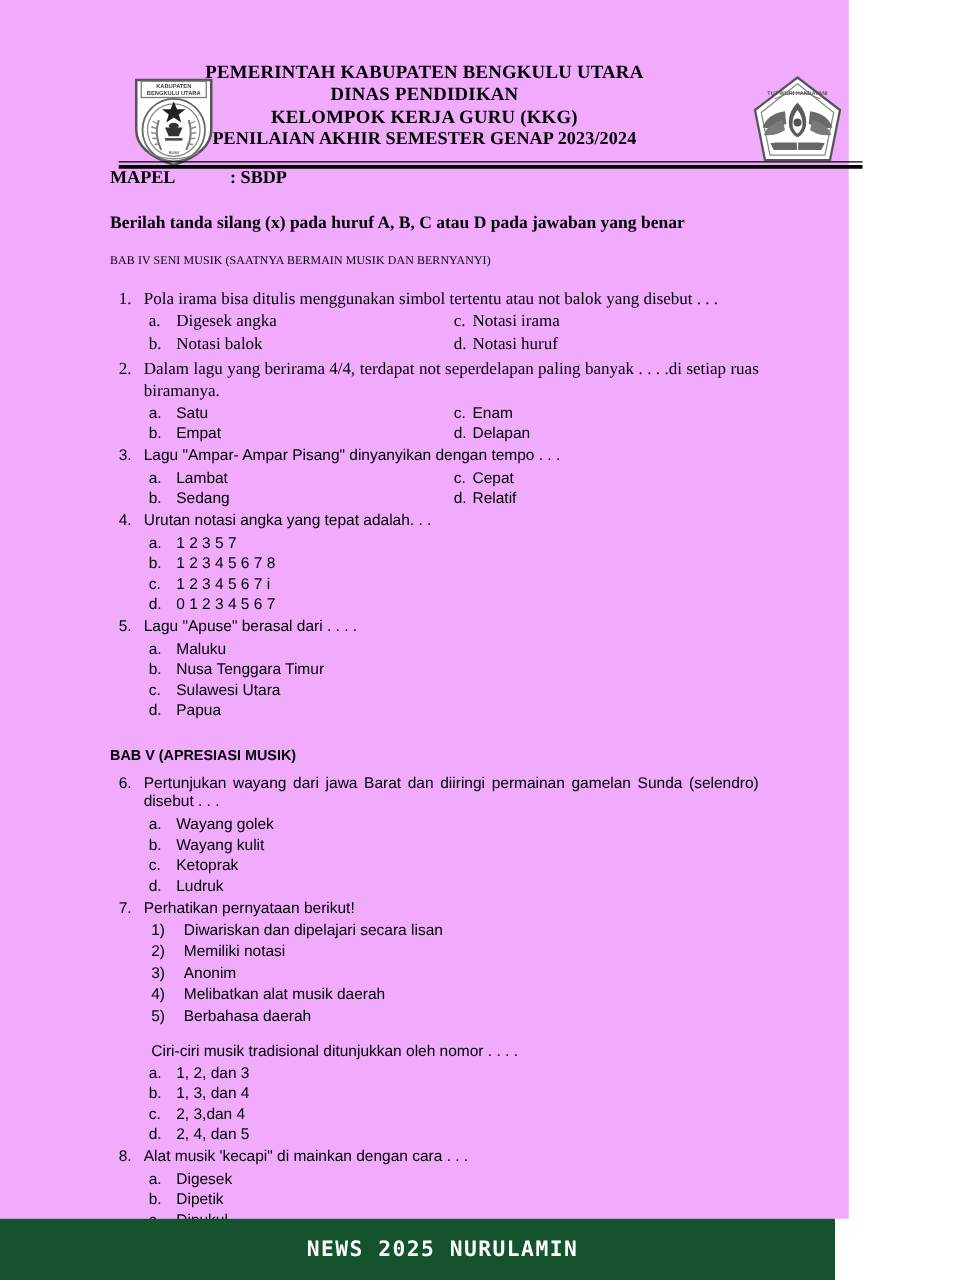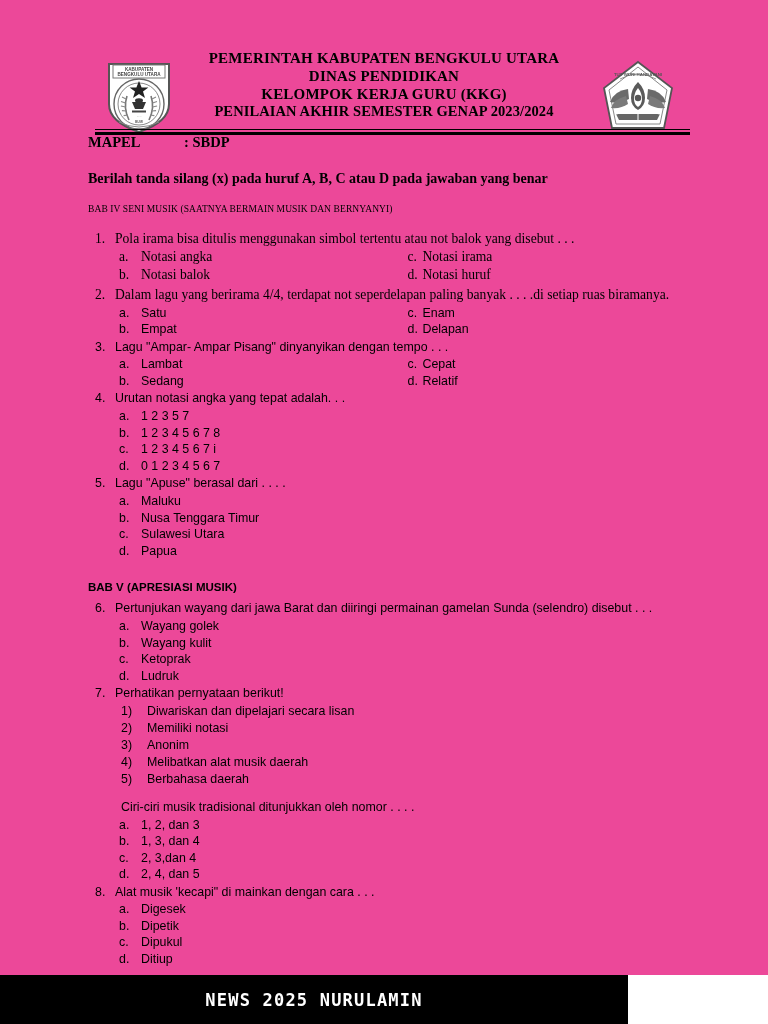--- a/index.html
+++ b/index.html
@@ -12,23 +12,23 @@
     height: 1024px;
     position: relative;
     font-family: "Liberation Serif", serif;
     color: #000;
     overflow: hidden;
   }
 
   .page {
     position: absolute;
     left: 0; top: 0;
-    width: 768px;
+    width: 679px;
     height: 975px;
-    background: #ec4899;
+    background: #f0abfc;
     box-sizing: border-box;
   }
 
   
   .letterhead {
     position: relative;
     display: flex;
     align-items: center;
     justify-content: center;
     padding: 12px 0 0 0;
@@ -176,24 +176,25 @@
     line-height: 1.3;
   }
 
   
   .footer-bar {
     position: absolute;
     left: 0;
     top: 975px;
     width: 628px;
     height: 49px;
-    background: #000000;
+    background: #14532d;
     display: flex;
     align-items: center;
     justify-content: center;
+    padding-left: 40px;
   }
   .footer-text {
     color: #fff;
     font-family: "DejaVu Sans Mono", monospace;
     font-size: 17px;
     letter-spacing: 1.2px;
     font-weight: bold;
   }
 </style>
 </head>
@@ -273,21 +274,21 @@
 
     <div class="q q-serif">
       <div class="q-stem">
         <span class="q-num">1.</span>
         <span>Pola irama bisa ditulis menggunakan simbol tertentu atau not balok yang disebut . . .</span>
       </div>
       <div class="opts-2col">
         <div class="opts-col">
           <div class="opt-line">
             <span class="opt-key">a.</span>
-            <span>Notasi angka</span>
+            <span>Digesek angka</span>
           </div>
           <div class="opt-line">
             <span class="opt-key">b.</span>
             <span>Notasi balok</span>
           </div>
         </div>
         <div class="opts-col">
           <div class="opt-line">
             <span class="opt-key-tight">c.</span>
             <span>Notasi irama</span>

